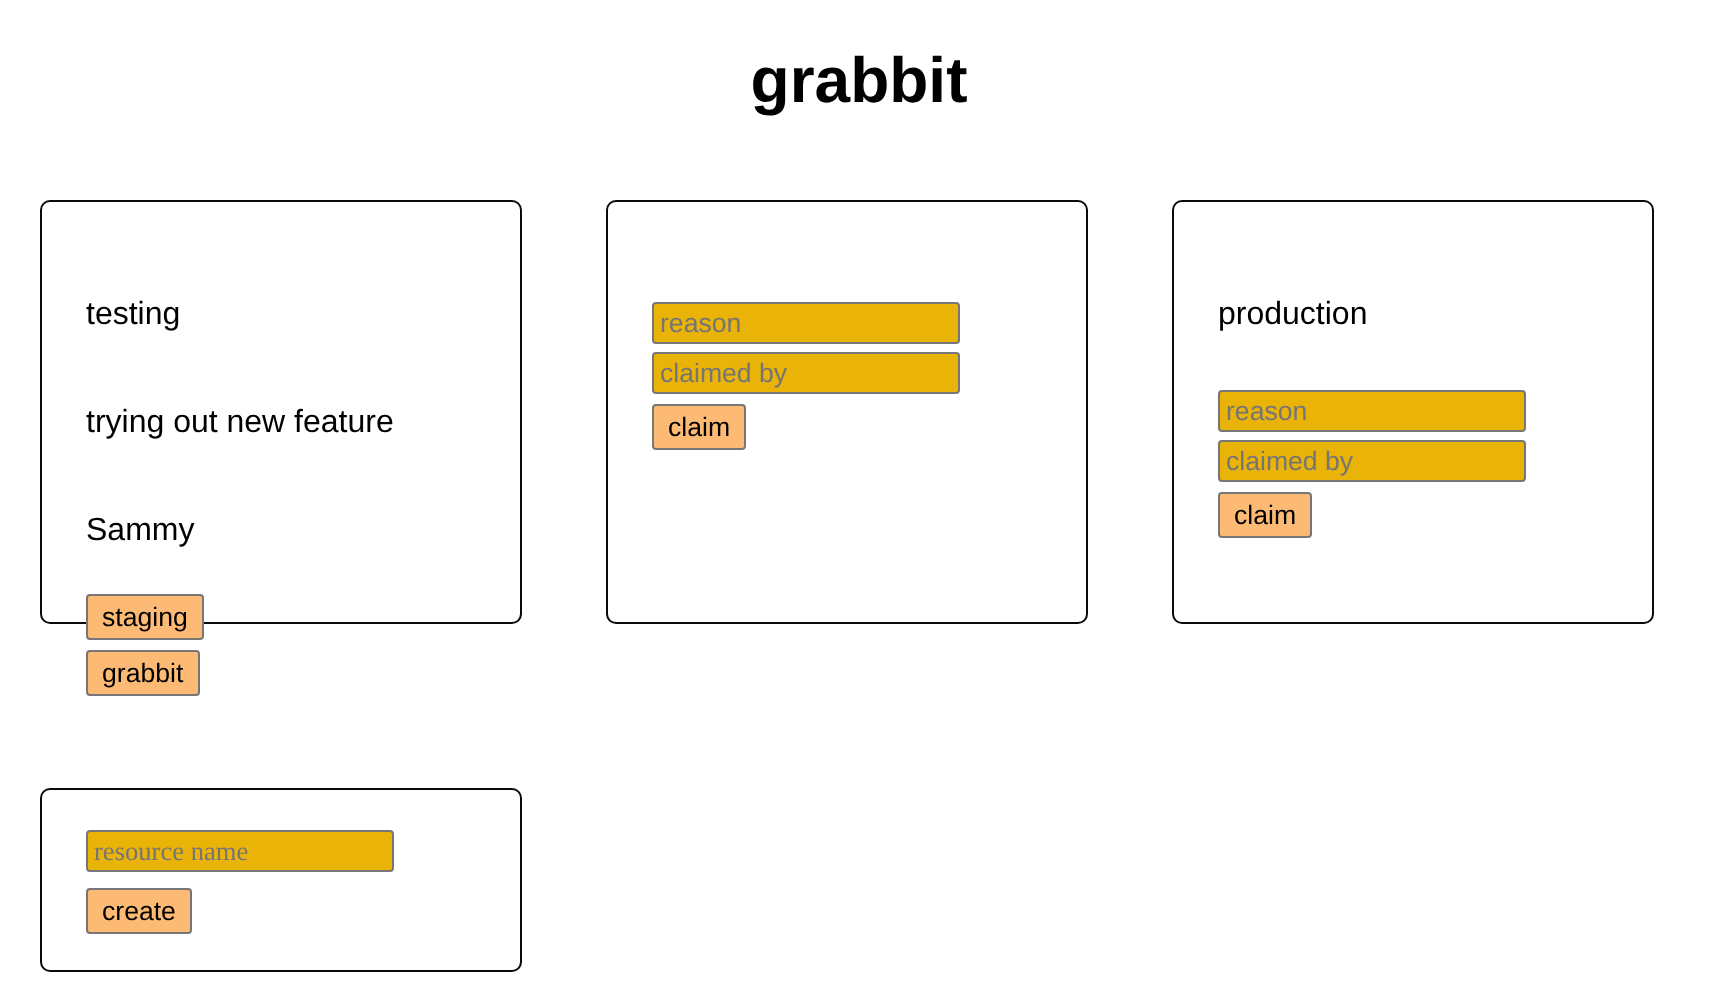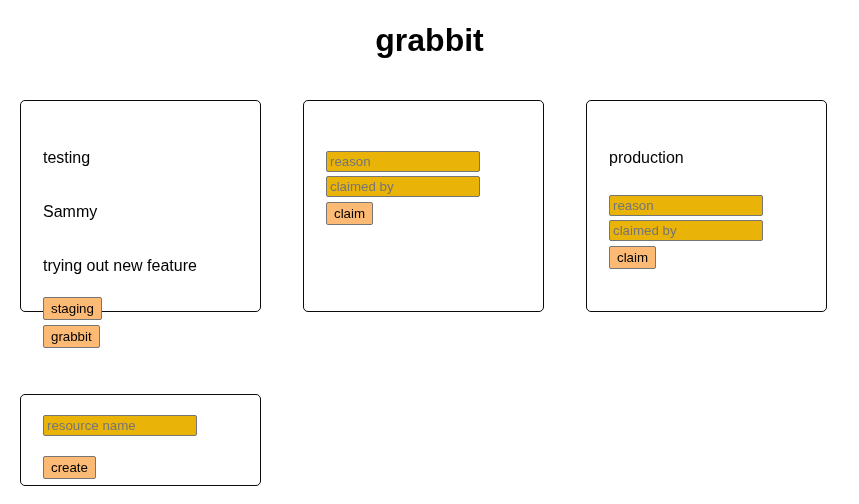--- a/index.html
+++ b/index.html
@@ -129,36 +129,37 @@
 
   .actions {
     margin-top: 22px;
   }
 
   .claim-btn {
     margin-top: 1px;
   }
 
   .create-input {
-    margin-bottom: 20px;
+    margin-bottom: 8px;
+    font-family: Liberation Serif, serif;
   }
 </style>
 </head>
 <body>
 
 <h1 class="page-title">grabbit</h1>
 
 <div class="board">
 
   <div class="resource-row">
 
     <div class="card">
       <p class="card-title">testing</p>
+      <p class="card-line">trying out new feature</p>
       <p class="card-line">Sammy</p>
-      <p class="card-line">trying out new feature</p>
       <div class="actions btn-stack">
         <button class="btn">staging</button>
         <button class="btn">grabbit</button>
       </div>
     </div>
 
     <div class="card">
       <div class="field-block">
         <input class="text-input" type="text" placeholder="reason" style="">
         <input class="text-input" type="text" placeholder="claimed by" style="">

